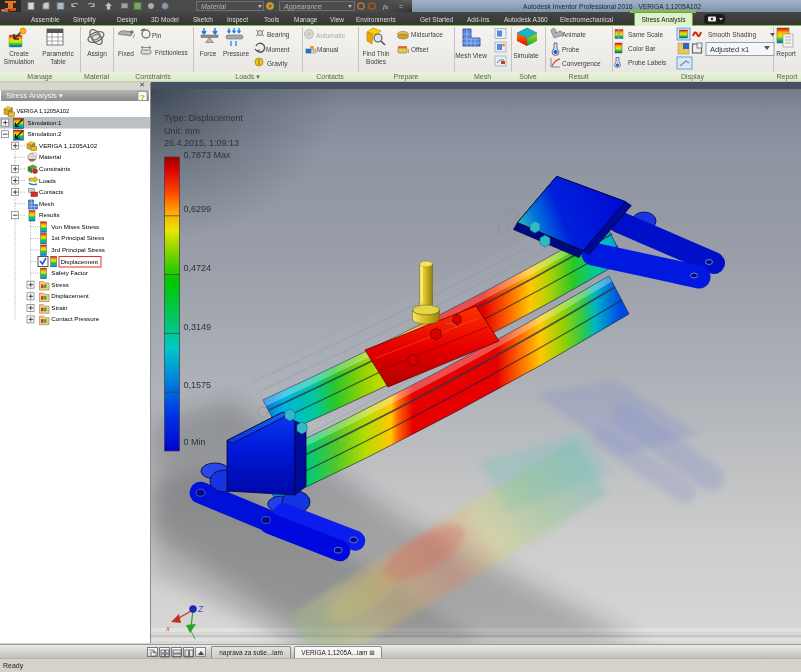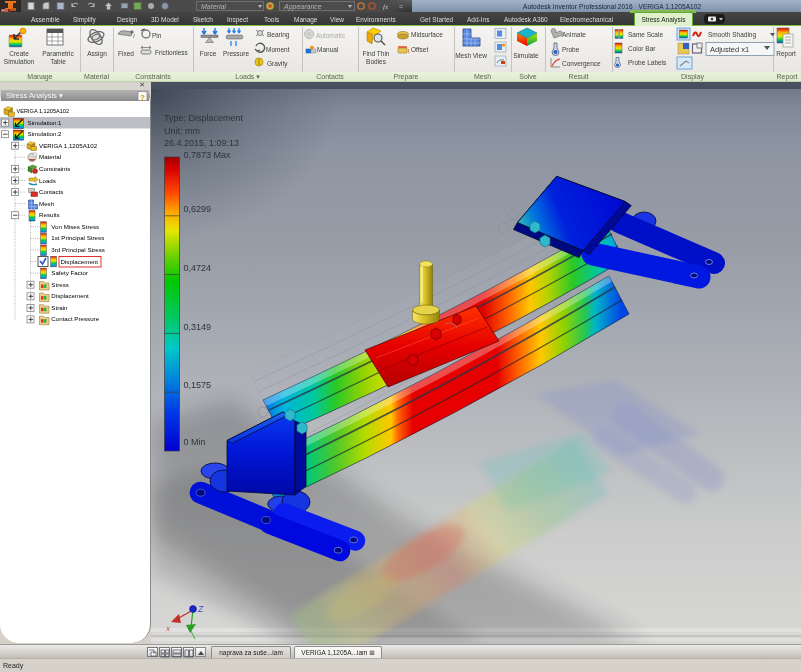--- a/index.html
+++ b/index.html
@@ -20,21 +20,21 @@
 #ribbon { position:absolute; left:0; top:26px; width:801px; height:46px;
   background:linear-gradient(#f5f4f2,#e9e7e3); }
 #grouplabels { position:absolute; left:0; top:72px; width:801px; height:10px;
   background:linear-gradient(#eaf2dc,#dceacc); border-bottom:1px solid #c2cfb2;}
 .glabel { position:absolute; top:0.5px; font-size:7px; color:#5c6354; text-align:center; }
 .gsep { position:absolute; top:1px; width:1px; height:55px; background:#c6c4bf; }
 .rlabel { position:absolute; font-size:6.5px; color:#3c3c3c; white-space:nowrap; }
 .rlabelc { position:absolute; font-size:6.5px; color:#3c3c3c; text-align:center; line-height:8.2px;}
 .dis { color:#aaaaa8; }
 #darkstrip { position:absolute; left:151px; top:83px; width:650px; height:6px; background:#46505e; }
-#panel { position:absolute; left:0; top:83px; width:151px; height:560px; background:#ffffff; border-right:1px solid #8a8a8a;border-radius:19px;}
+#panel { position:absolute; left:0; top:83px; width:151px; height:560px; background:#ffffff; border-right:1px solid #8a8a8a;}
 #panelclose { position:absolute; left:0; top:0px; width:150px; height:6.5px; background:#d8d5cf; font-size:7px; color:#333; }
 #panelhead { position:absolute; left:1px; top:6.5px; width:148px; height:11.5px;
   background:linear-gradient(#b5b5b5,#8a8a8a); color:#f5f5f5; font-size:7.5px; line-height:11px; padding-left:5px; }
 .trow { position:absolute; font-size:6.2px; color:#000; white-space:nowrap; }
 #viewport { position:absolute; left:151px; top:82px; width:650px; height:562px; }
 #tabbar { position:absolute; left:0; top:644px; width:801px; height:14px; background:linear-gradient(#ebeae7,#c2bfb9); border-top:1px solid #9a9a9a;}
 #statusbar { position:absolute; left:0; top:658px; width:801px; height:14px; background:#d6d2ca; border-top:1px solid #b5b1a9; font-size:7px; color:#222; line-height:13px; padding-left:3px;}
 .doctab { position:absolute; top:1px; height:13px; font-size:6.5px; line-height:12px; text-align:center;
   border:1px solid #8b8b8b; border-bottom:none; background:linear-gradient(#e3e1dd,#cfccc6); border-radius:2px 2px 0 0; color:#222;}
 .winicon { position:absolute; top:2px; width:11px; height:10px; border:1px solid #777; background:linear-gradient(#fdfdfd,#d8d6d2); }

